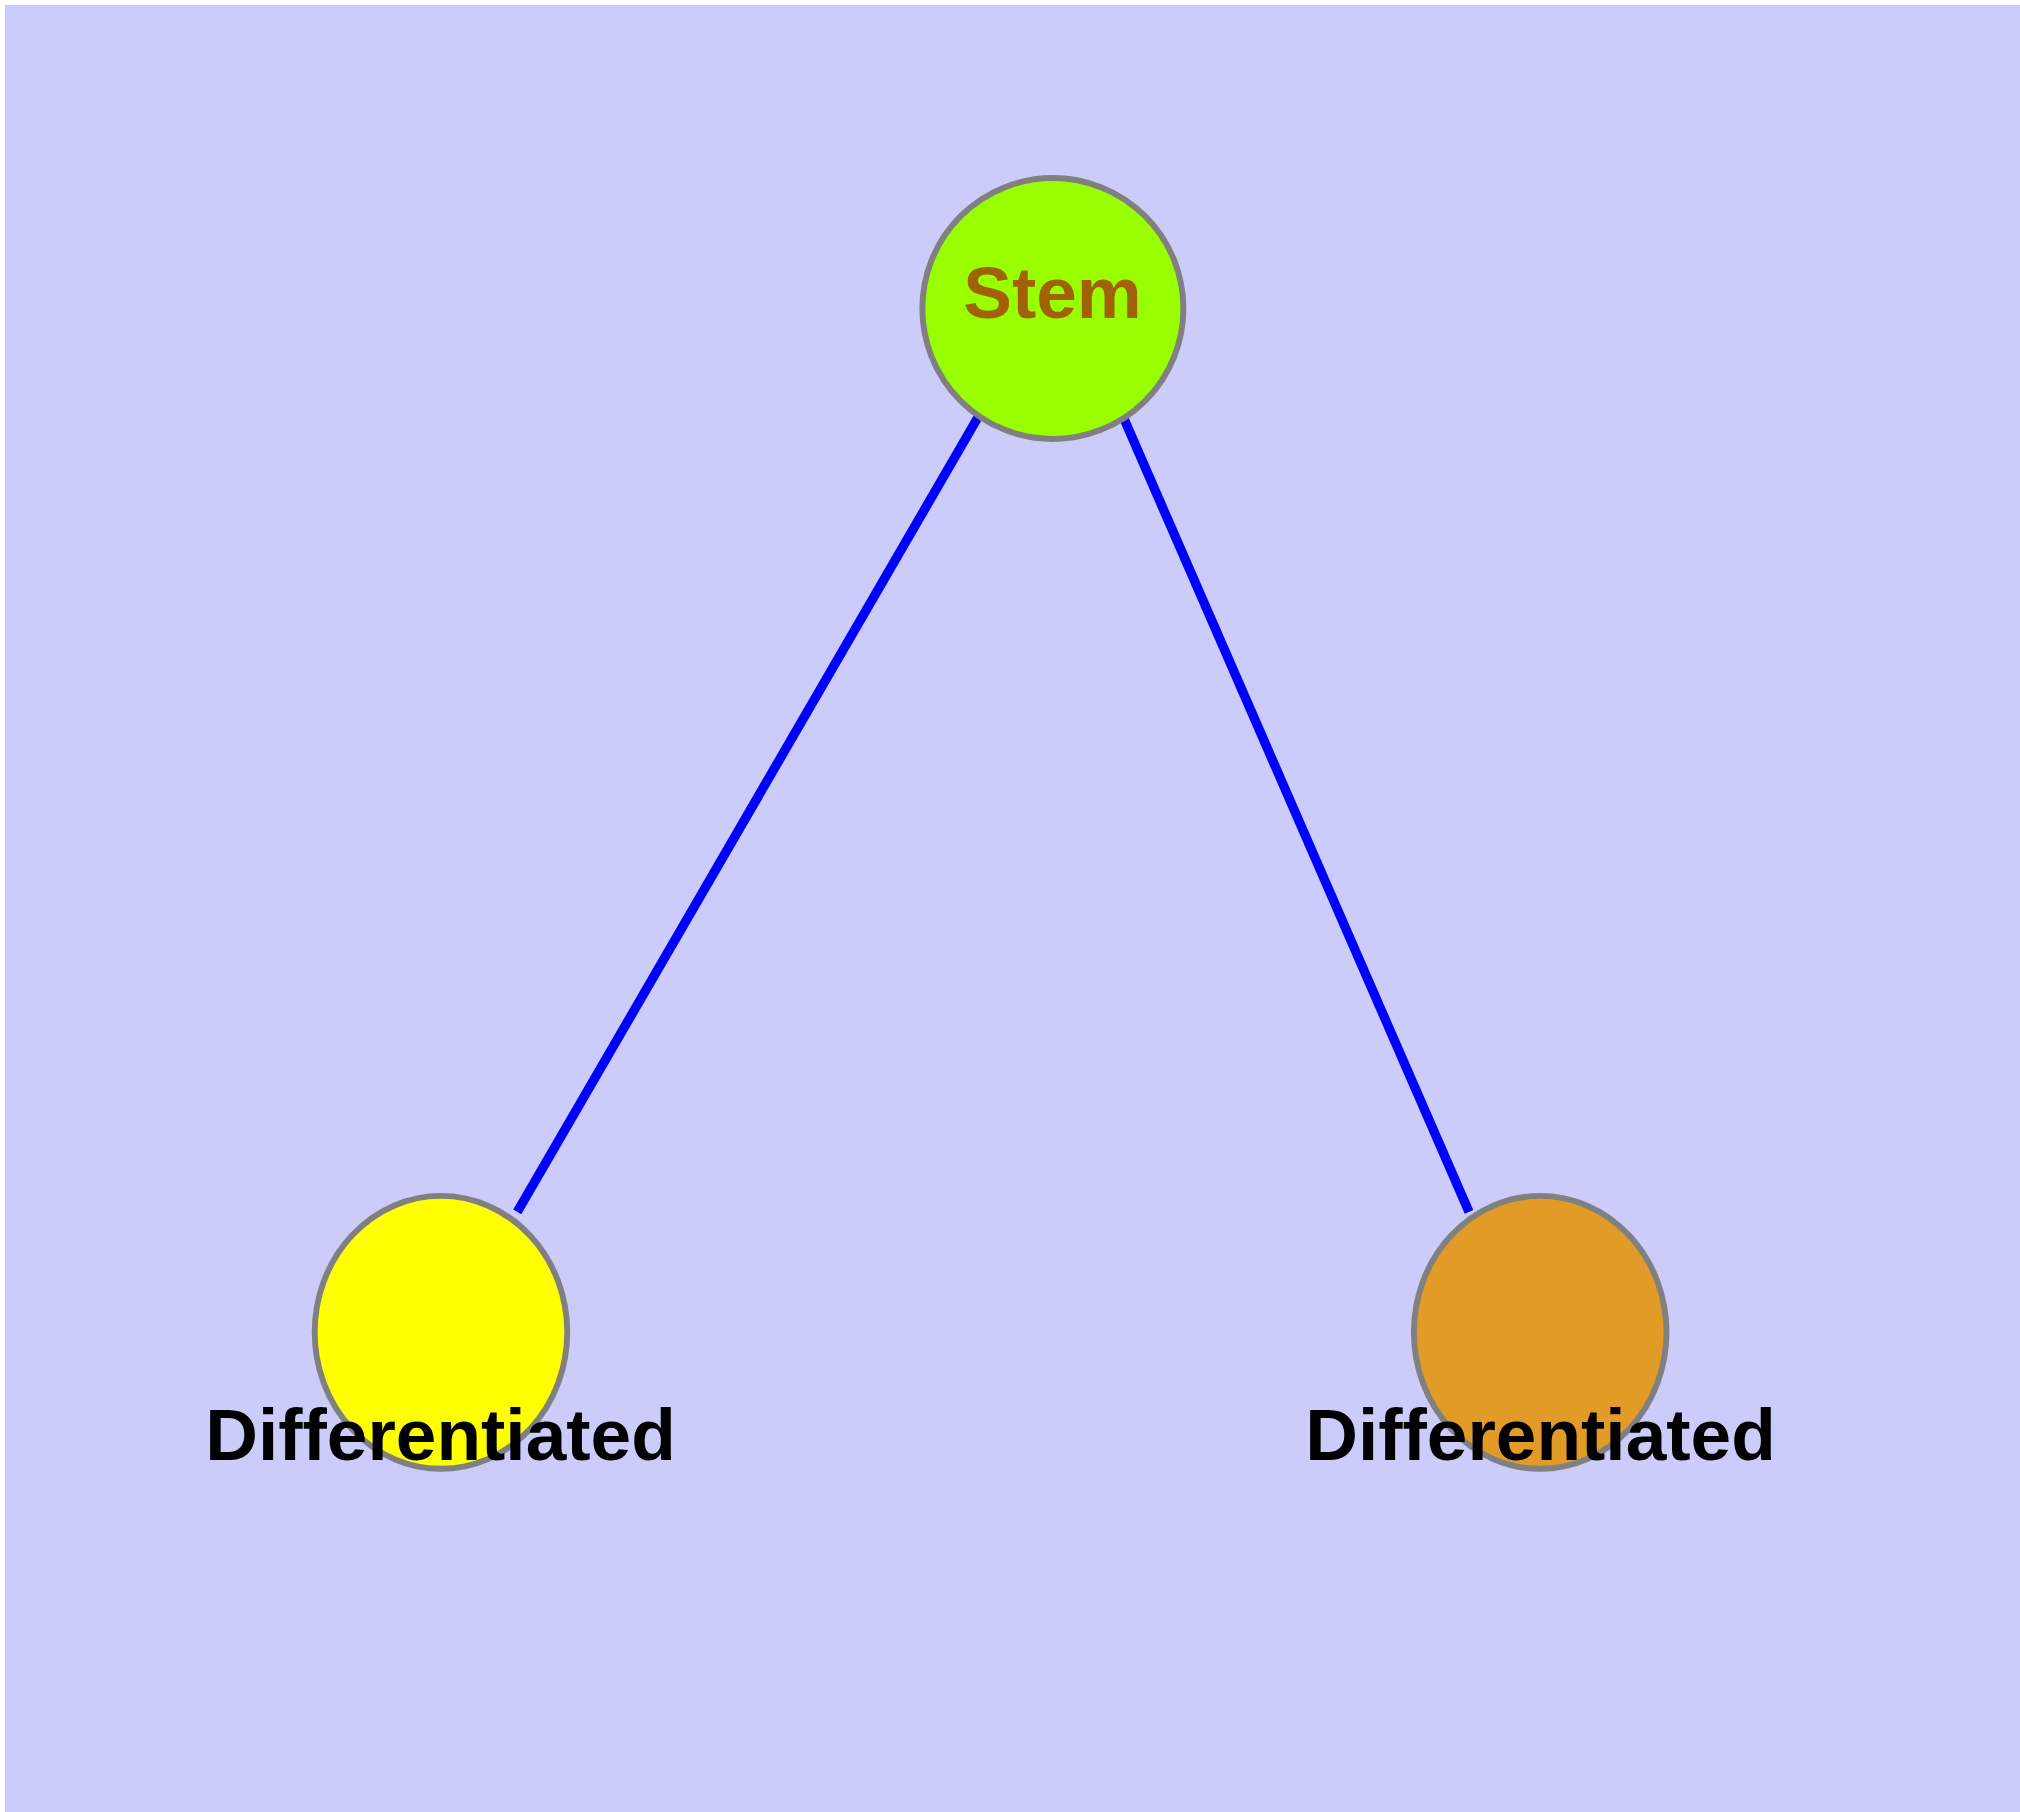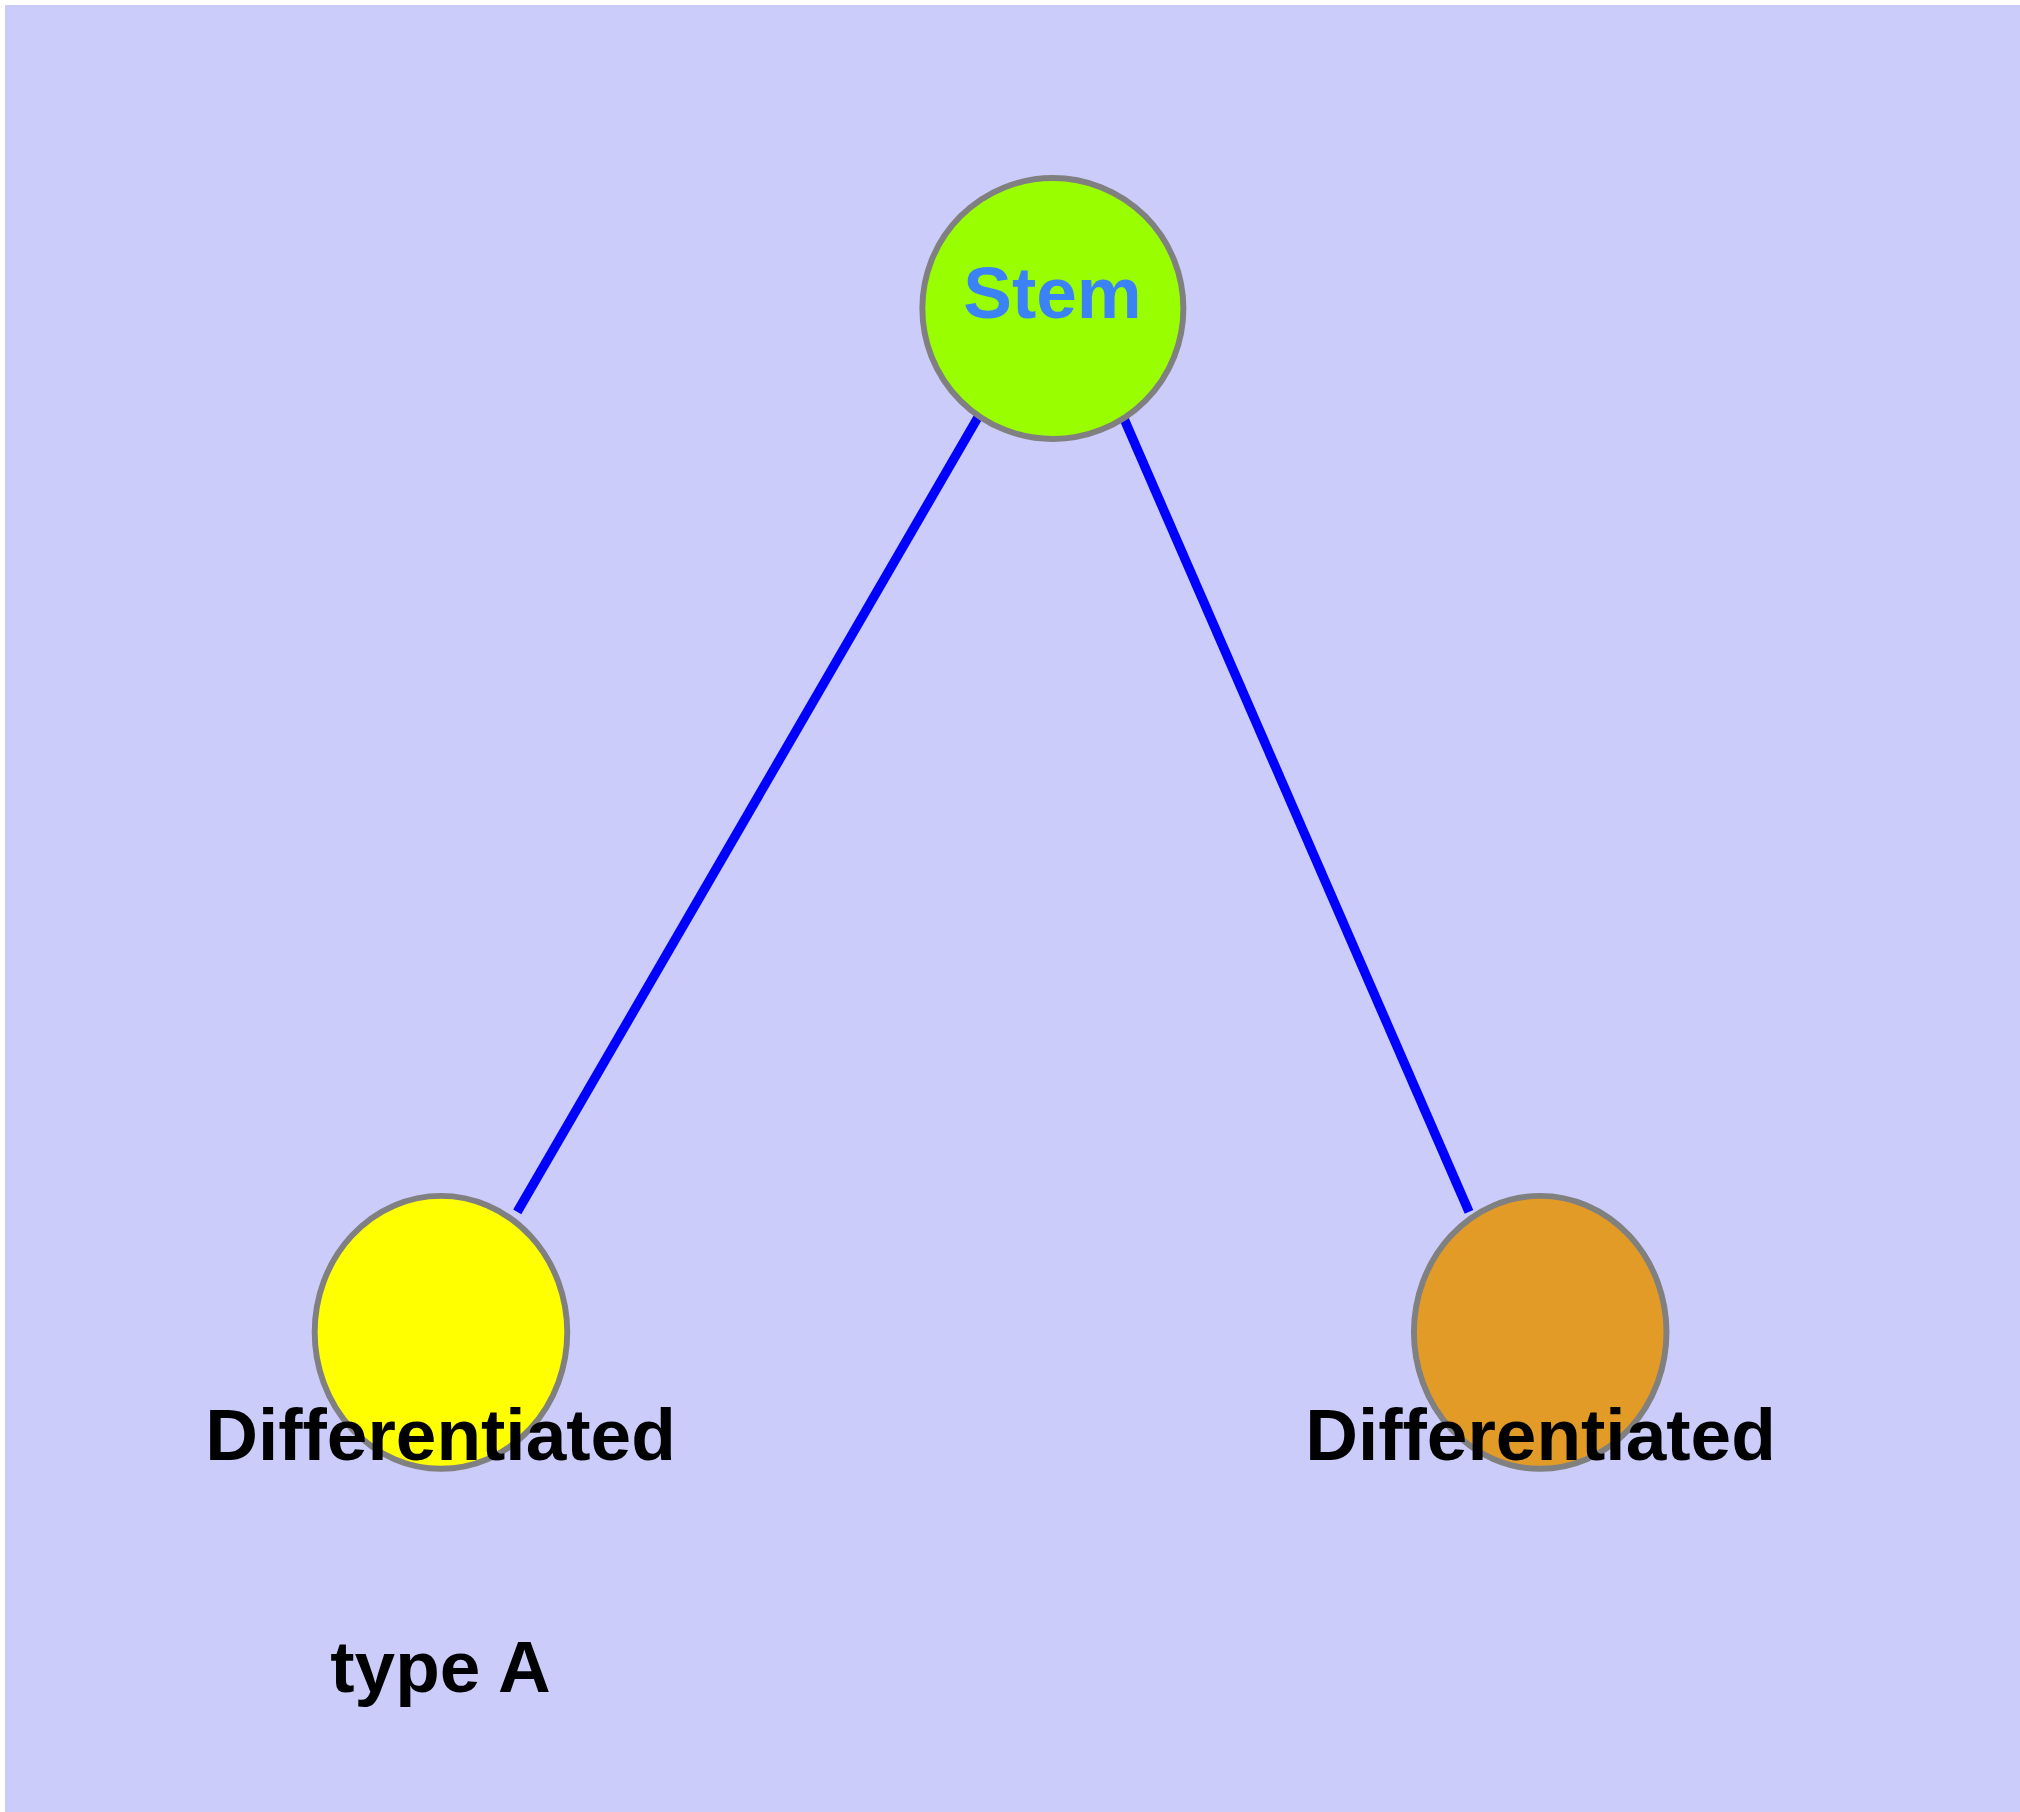--- a/index.html
+++ b/index.html
@@ -76,25 +76,24 @@
       <line x1="1325" y1="492" x2="1733" y2="1430" stroke="#0000ff" stroke-width="11" stroke-linecap="butt"></line>
     </g>
 
     <g>
       <ellipse cx="1242" cy="364" rx="154" ry="154" fill="#99ff00" stroke="#808080" stroke-width="7"></ellipse>
       <ellipse cx="520" cy="1572" rx="149" ry="161" fill="#ffff00" stroke="#808080" stroke-width="7"></ellipse>
       <ellipse cx="1817" cy="1572" rx="149" ry="161" fill="#e39b28" stroke="#808080" stroke-width="7"></ellipse>
     </g>
   </svg>
 
-  <div class="node-label" id="label-stem" style="color: #3b82f6; font-size: 73px;">Stem</div>
+  <div class="node-label" id="label-stem" style="color: #a16207; font-size: 73px;">Stem</div>
 
   <div class="node-label" id="label-type-a" style="color: rgb(0, 0, 0); font-size: 73px;">
     <div>Differentiated</div>
-    <div>type A</div>
   </div>
 
   <div class="node-label" id="label-type-b" style="color: rgb(0, 0, 0); font-size: 73px;">
     <div>Differentiated</div>
   </div>
 
 </div>
 
 
 </body></html>

